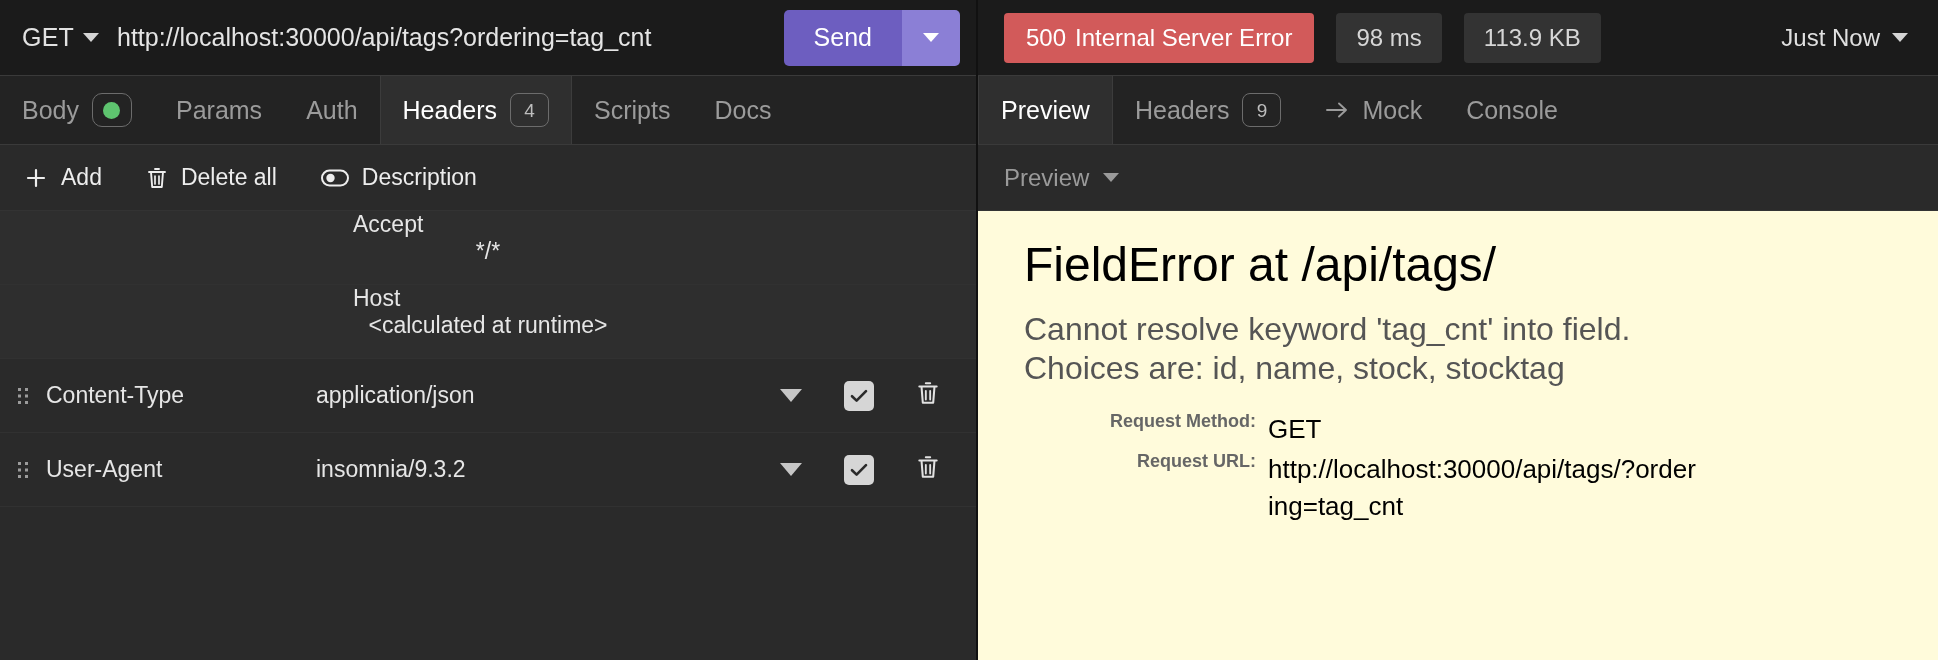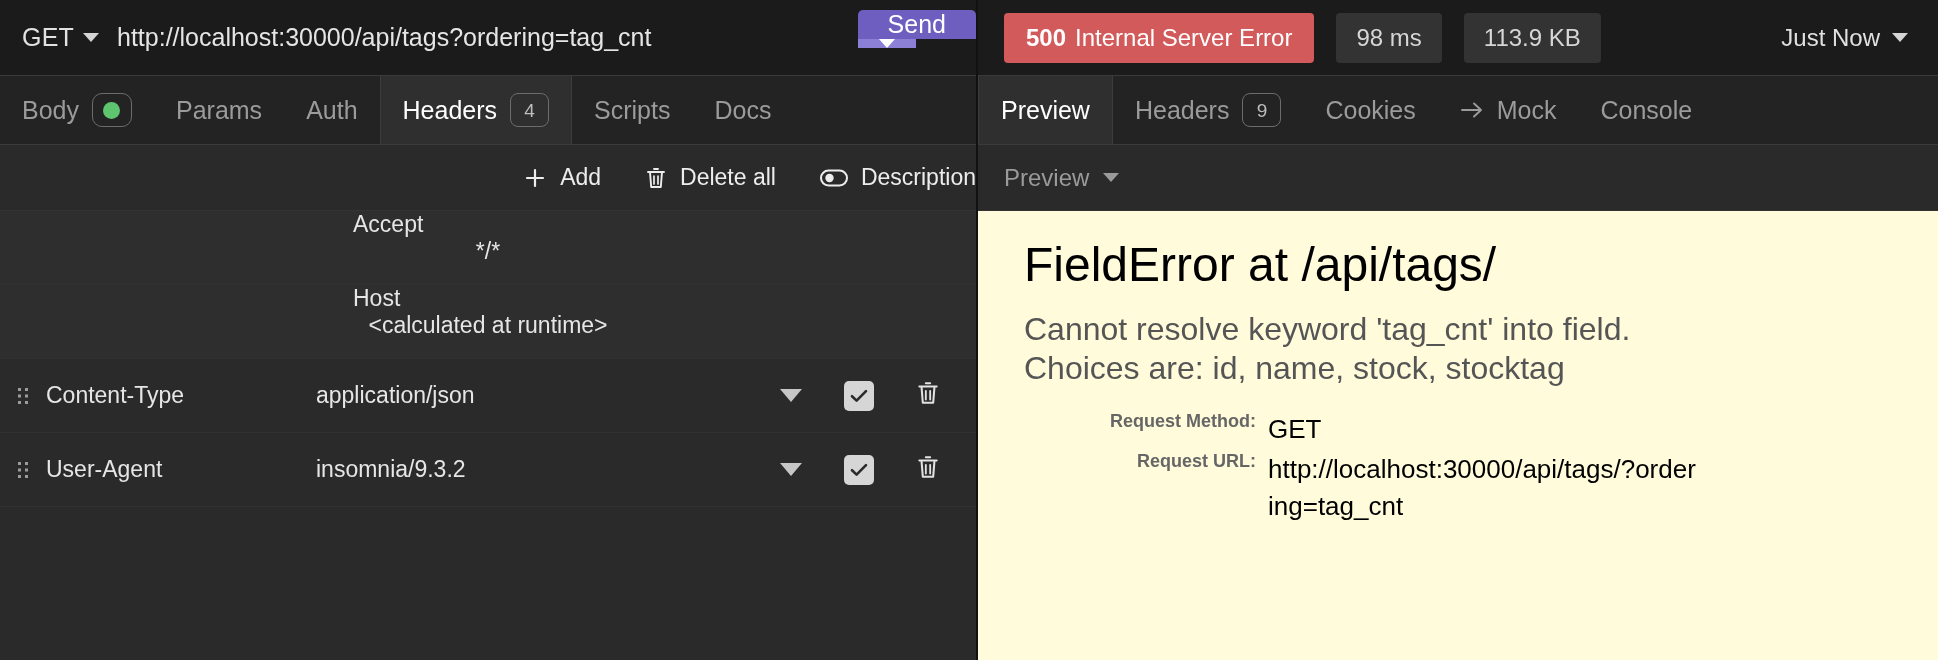--- a/index.html
+++ b/index.html
@@ -67,23 +67,23 @@
     margin-left: 18px;
     white-space: nowrap;
     overflow: hidden;
     text-overflow: ellipsis;
     cursor: text;
   }
   .send-group {
     display: flex;
     align-items: stretch;
     height: 56px;
+    margin-right: 16px;
     border-radius: 5px;
     overflow: hidden;
-    flex-direction: column;
   }
   .send-btn {
     background: #6d5ec0;
     color: #ffffff;
     font-size: 25px;
     display: flex;
     align-items: center;
     justify-content: center;
     padding: 0 30px;
     cursor: pointer;
@@ -159,21 +159,20 @@
   .action-bar {
     height: 66px;
     min-height: 66px;
     display: flex;
     align-items: center;
     gap: 44px;
     padding-left: 24px;
     background: #2a2a2a;
     border-bottom: 1px solid #333333;
     box-sizing: border-box;
-    justify-content: flex-end;
   }
   .action {
     display: flex;
     align-items: center;
     gap: 13px;
     color: #ededed;
     font-size: 23px;
     cursor: pointer;
   }
   .ic { display: inline-flex; align-items: center; justify-content: center; }
@@ -253,21 +252,21 @@
   .status-pill {
     background: #d25a5a;
     color: #ffffff;
     font-size: 24px;
     border-radius: 4px;
     padding: 11px 22px;
     display: flex;
     align-items: center;
     gap: 9px;
   }
-  .status-pill .code { font-weight: bold; }
+  .status-pill .code { font-weight: normal; }
   .meta-pill {
     background: #333333;
     color: #d6d6d6;
     font-size: 24px;
     border-radius: 4px;
     padding: 11px 20px;
   }
   .status-spacer { flex: 1; }
   .timestamp {
     display: flex;
@@ -530,23 +529,20 @@
 
     <div class="response-tabs">
       <div class="tab active">
         <span>Preview</span>
       </div>
       <div class="tab">
         <span>Headers</span>
         <span class="tab-badge">9</span>
       </div>
       <div class="tab">
-        <span>Cookies</span>
-      </div>
-      <div class="tab">
         <span class="ic">
           <svg width="24" height="18" viewBox="0 0 24 18">
               <path d="M2 9h19M14 2.5L21 9l-7 6.5" stroke="#9b9b9b" stroke-width="1.9" fill="none" stroke-linecap="round" stroke-linejoin="round"></path>
             </svg>
         </span>
         <span>Mock</span>
       </div>
       <div class="tab">
         <span>Console</span>
       </div>

